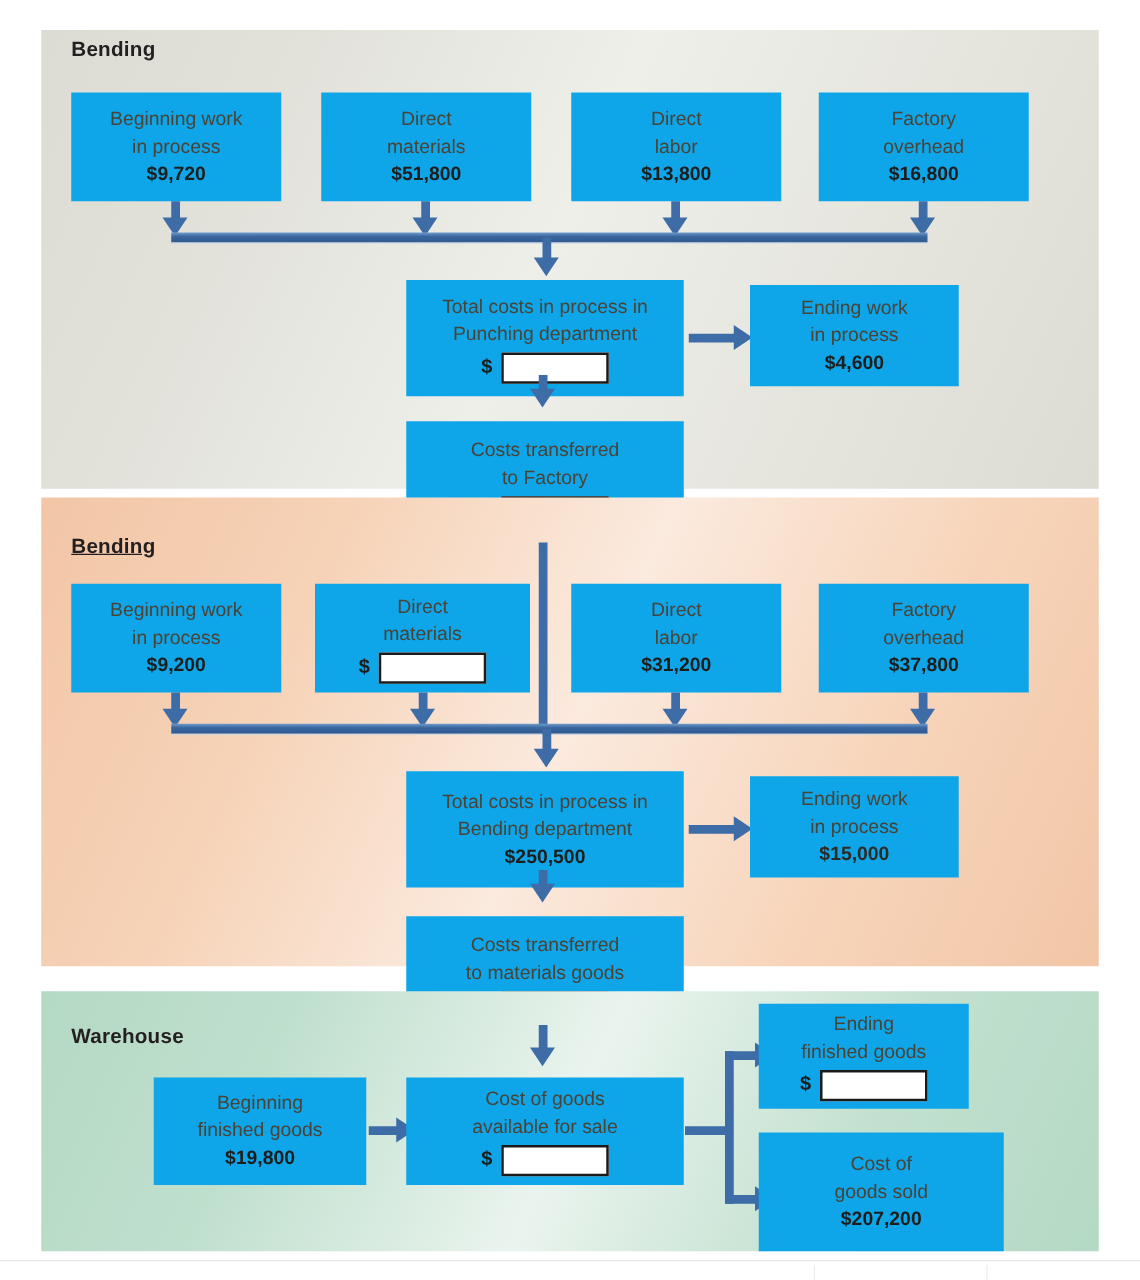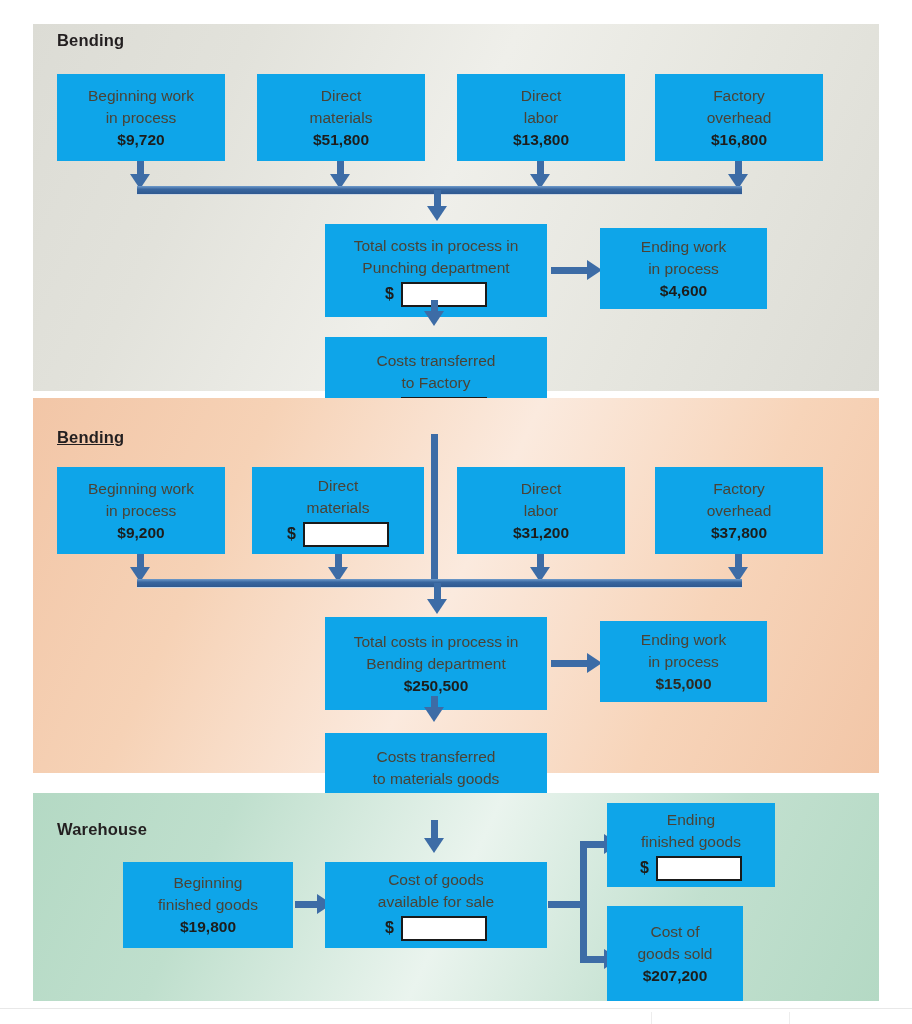--- a/index.html
+++ b/index.html
@@ -310,21 +310,21 @@
 
   <div class="box" style="left:607px; top:803px; width:168px; height:84px;">
     <span class="ln">Ending</span>
     <span class="ln">finished goods</span>
     <span class="entry">
       <span class="dollar">$</span>
       <span class="field"></span>
     </span>
   </div>
 
-  <div class="box" style="left:607px; top:906px; width:136px; height:95px;">
+  <div class="box" style="left:607px; top:906px; width:196px; height:95px;">
     <span class="ln">Cost of</span>
     <span class="ln">goods sold</span>
     <span class="amt">$207,200</span>
   </div>
 
   <div class="footer-rule" style="top:1008px;"></div>
   <div class="footer-tick" style="left:651px; top:1012px;"></div>
   <div class="footer-tick" style="left:789px; top:1012px;"></div>
 
 </div>

